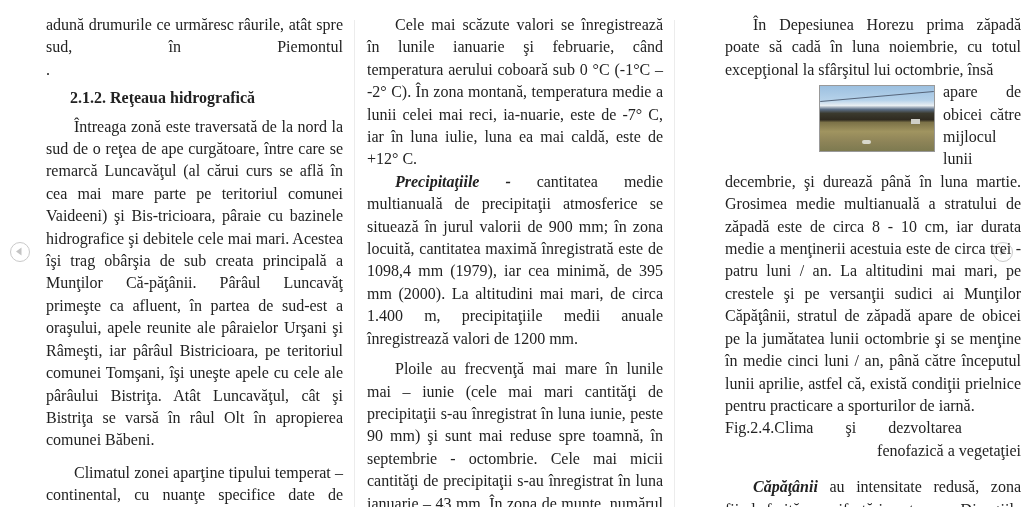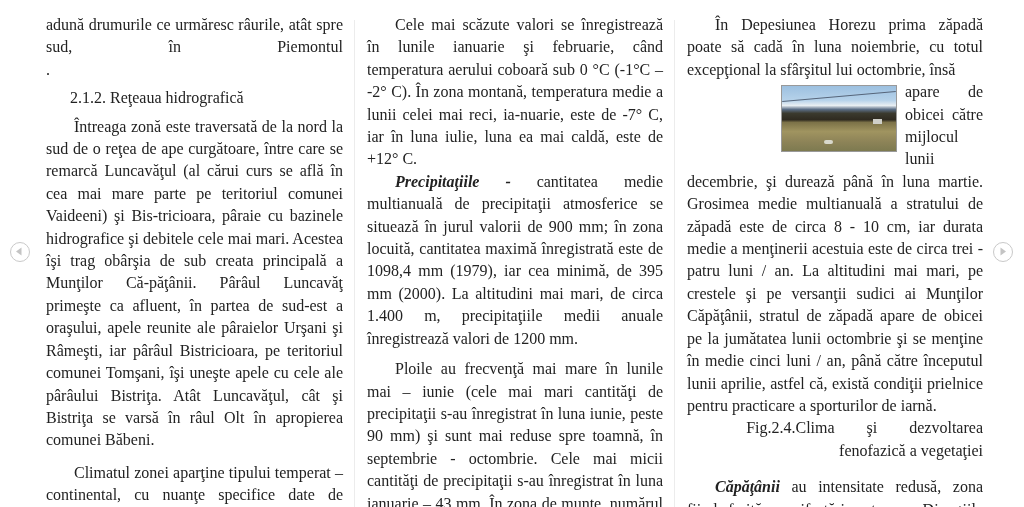--- a/index.html
+++ b/index.html
@@ -7,39 +7,39 @@
     width:1024px; height:507px; overflow:hidden; background:#ffffff;
     font-family: "Liberation Serif", "DejaVu Serif", serif;
     color:#222; position:relative;
   }
   .page {
     position:absolute; top:0; height:396px; box-sizing:border-box;
     font-size:16px; line-height:22.4px; text-align:justify;
   }
   #page-left  { left:46px;  width:297px; padding-top:14px; }
   #page-mid   { left:367px; width:296px; padding-top:14px; }
-  #page-right { left:687px; width:296px; padding-top:14px; }
+  #page-right { left:725px; width:296px; padding-top:14px; }
   .divider { position:absolute; top:20px; bottom:0; width:1px; background:#ececec; }
   p { margin:0; }
   .ind { text-indent:28px; }
-  .head { font-weight:normal; padding-left:24px; margin:6px 0; }
+  .head { font-weight:bold; padding-left:24px; margin:6px 0; }
   .gap { height:8px; }
   .bi { font-weight:bold; font-style:italic; }
   .photo {
     float:left; width:116px; height:67px; margin:4px 8px 0 8px;
     border:1px solid #999; box-sizing:border-box;
     background:linear-gradient(to bottom,
       #9cc0e0 0%, #b6d2ea 22%, #e8eef2 30%, #5b6e86 36%,
       #3b3a2e 42%, #2f2a20 52%, #7c7248 56%, #a09460 70%, #8e8458 85%, #7d7a50 100%);
     position:relative;
   }
   .photo .wire { position:absolute; left:0; top:10px; width:100%; height:1px; background:#56657a; transform:rotate(-5deg); }
   .photo .house { position:absolute; right:14px; top:33px; width:9px; height:5px; background:#cfcfc8; }
   .photo .rock { position:absolute; left:42px; bottom:7px; width:9px; height:4px; background:#d8d8cc; border-radius:2px; }
-  .caption { text-align:right; word-spacing:28px; }
+  .caption { text-align:left; word-spacing:28px; }
   .caption-wrap { text-align:right; }
   .nav {
     position:absolute; top:242px; width:20px; height:20px; border-radius:50%;
     border:1.5px solid #c9c9c9; box-sizing:border-box; cursor:pointer; background:#fff;
   }
   #nav-prev { left:10px; }
   #nav-next { left:993px; }
   .nav svg { position:absolute; left:0; top:0; }
 </style>
 </head>

